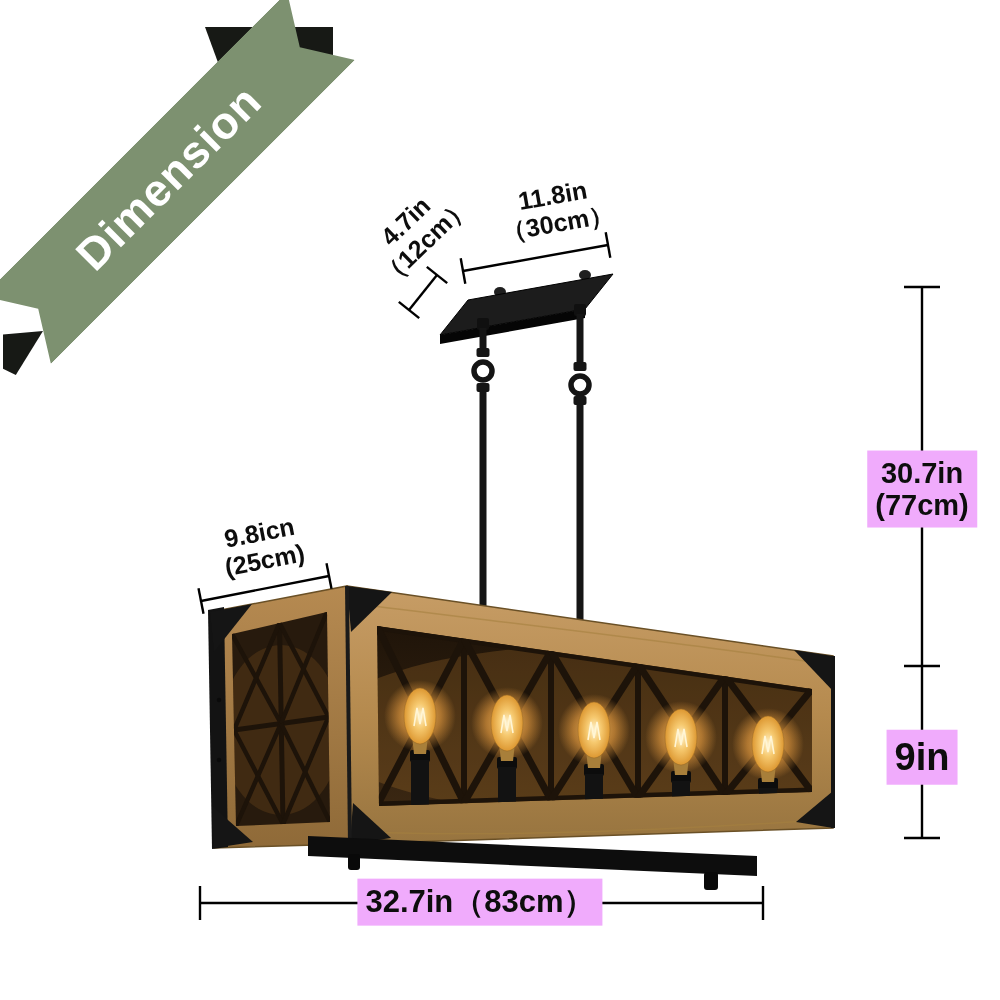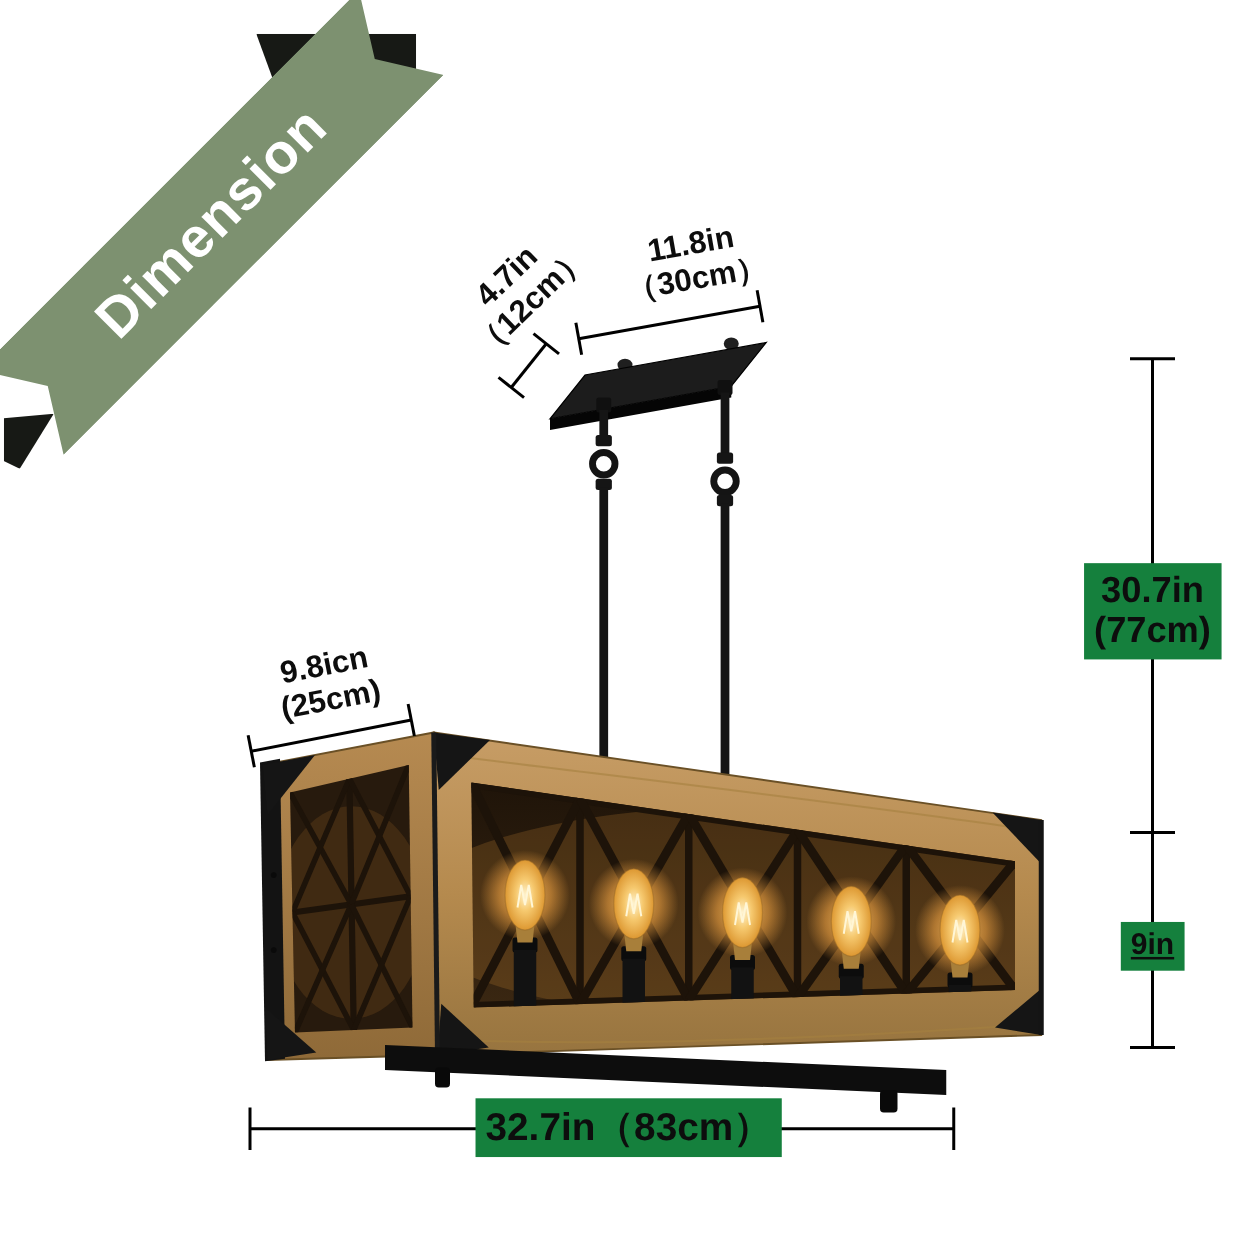--- a/index.html
+++ b/index.html
@@ -22,30 +22,30 @@
   }
   
   .art { position:absolute; left:0; top:0; z-index:3; }
   
   .dim-label {
     position:absolute; z-index:4; font-weight:700; color:#0d0d0d;
     text-align:center; line-height:1.12; white-space:nowrap;
     transform:translate(-50%,-50%);
   }
   .dim-label span { display:block; }
-  .boxed { background:#15803d; padding:6px 8px; }
+  .boxed { background:#f0abfc; padding:6px 8px; }
   .lbl-canopy-depth { left:415px; top:231px; font-size:25px;
       transform:translate(-50%,-50%) rotate(-44deg); }
   .lbl-canopy-width { left:555px; top:209px; font-size:25px;
       transform:translate(-50%,-50%) rotate(-10deg); }
   .lbl-body-depth   { left:262px; top:546px; font-size:25px;
       transform:translate(-50%,-50%) rotate(-11deg); }
   .lbl-drop-height  { left:922px; top:489px; font-size:29px; }
-  .lbl-body-height  { left:922px; top:757px; font-size:24px;text-decoration:underline; }
-  .lbl-body-width   { left:503px; top:902px; font-size:31px; }
+  .lbl-body-height  { left:922px; top:757px; font-size:38px; }
+  .lbl-body-width   { left:480px; top:902px; font-size:31px; }
 </style>
 </head>
 <body>
 
 <div class="canvas">
 
   <div class="ribbon-fold fold-top"></div>
   <div class="ribbon-fold fold-bottom"></div>
   <div class="ribbon-band">
     <span>Dimension</span>

